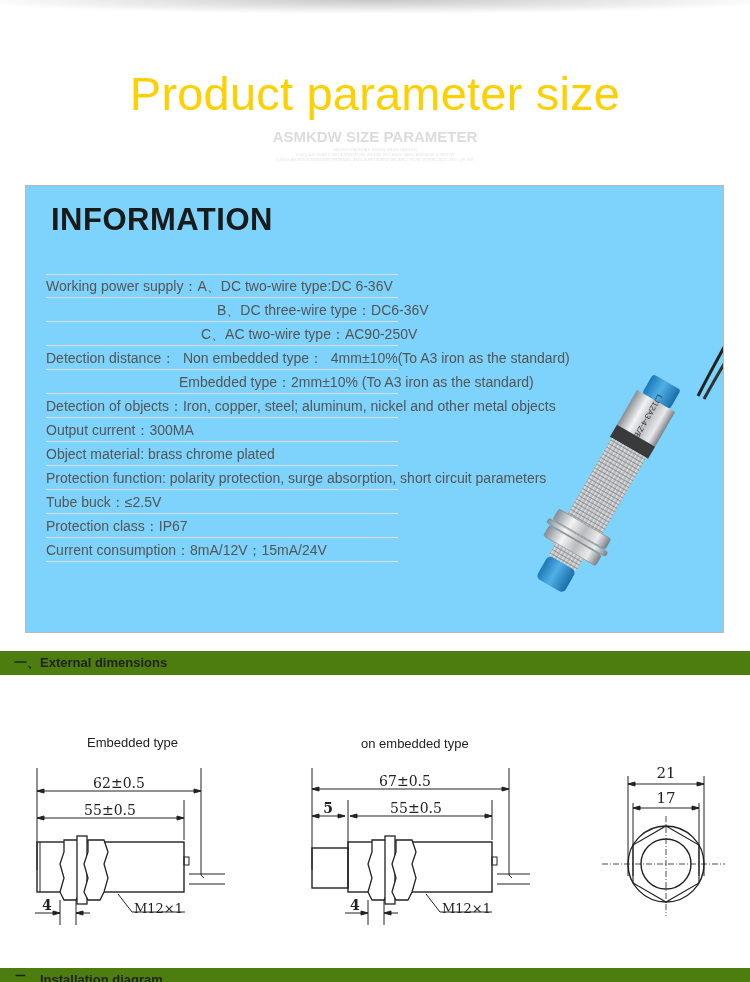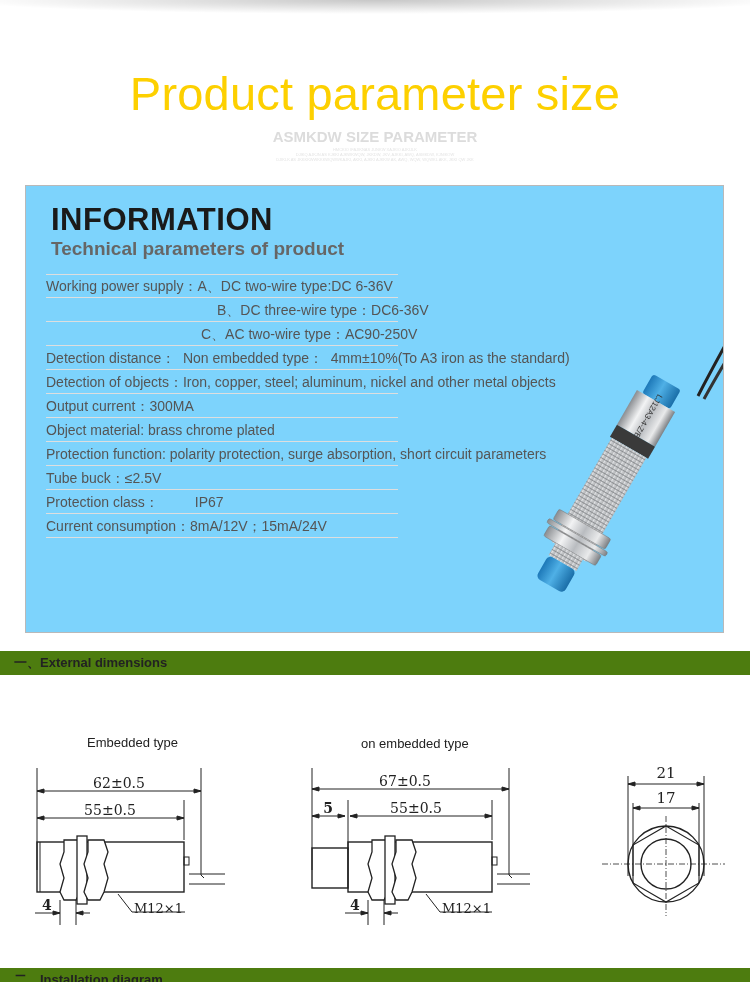--- a/index.html
+++ b/index.html
@@ -63,34 +63,34 @@
 <div class="hero-title">Product parameter size</div>
 <div class="hero-sub">ASMKDW SIZE PARAMETER</div>
 <div class="hero-fine">
   <div>HMCKIO IFAJIKNAS JUNKW XAJKIO AJKIJLK</div>
   <div>DJIKQ AJKJN AS KJKKI AJKWKWQW, JKKDW, JKV, AJKKI, AWQ, ASMKDW, KJNIKOW</div>
   <div>DJIKLK AS JKKKKWWKKKWQWWKAJKI, AKKI, AJKKI AJKKW AK, AWQ, WQW, WQWKL AKK, JKKI QW JKK</div>
 </div>
 
 <div class="info-box">
   <div class="info-title">INFORMATION</div>
-  <div class="info-sub">Technical parameters of product</div>
 
   <div class="param-top-rule"></div>
   <div class="param-list" id="param-list">
       <div class="param-row" style="padding-left: 0px;"><span>Working power supply：</span><span style="white-space: pre;">A、DC two-wire type:DC 6-36V</span></div>
       <div class="param-row" style="padding-left: 155px;"><span></span><span style="white-space: pre; margin-left: 16px;">B、DC three-wire type：DC6-36V</span></div>
       <div class="param-row" style="padding-left: 155px;"><span></span><span style="white-space: pre;">C、AC two-wire type：AC90-250V</span></div>
       <div class="param-row" style="padding-left: 0px;"><span>Detection distance：</span><span style="white-space: pre;">  Non embedded type：  4mm±10%(To A3 iron as the standard)</span></div>
+      <div class="param-row" style="padding-left: 133px;"><span></span><span style="white-space: pre;">Embedded type：2mm±10% (To A3 iron as the standard)</span></div>
       <div class="param-row" style="padding-left: 0px;"><span>Detection of objects：</span><span style="white-space: pre;">Iron, copper, steel; aluminum, nickel and other metal objects</span></div>
       <div class="param-row" style="padding-left: 0px;"><span>Output current：</span><span style="white-space: pre;">300MA</span></div>
       <div class="param-row" style="padding-left: 0px;"><span>Object material:</span><span style="white-space: pre;"> brass chrome plated</span></div>
       <div class="param-row" style="padding-left: 0px;"><span>Protection function:</span><span style="white-space: pre;"> polarity protection, surge absorption, short circuit parameters</span></div>
       <div class="param-row" style="padding-left: 0px;"><span>Tube buck：</span><span style="white-space: pre;">≤2.5V</span></div>
-      <div class="param-row" style="padding-left: 0px;"><span>Protection class：</span><span style="white-space: pre; margin-left: 36px;">IP67</span></div>
+      <div class="param-row" style="padding-left: 0px;"><span>Protection class：</span><span style="white-space: pre;">IP67</span></div>
       <div class="param-row" style="padding-left: 0px;"><span>Current consumption：</span><span style="white-space: pre;">8mA/12V；15mA/24V</span></div>
     </div>
 
   <svg class="sensor-photo" viewBox="0 0 270 300">
     <defs>
       <linearGradient id="metal" x1="0" y1="0" x2="1" y2="0">
         <stop offset="0" stop-color="#8a8d91"></stop>
         <stop offset="0.3" stop-color="#f2f3f4"></stop>
         <stop offset="0.55" stop-color="#b9bcc0"></stop>
         <stop offset="0.8" stop-color="#e9eaeb"></stop>

